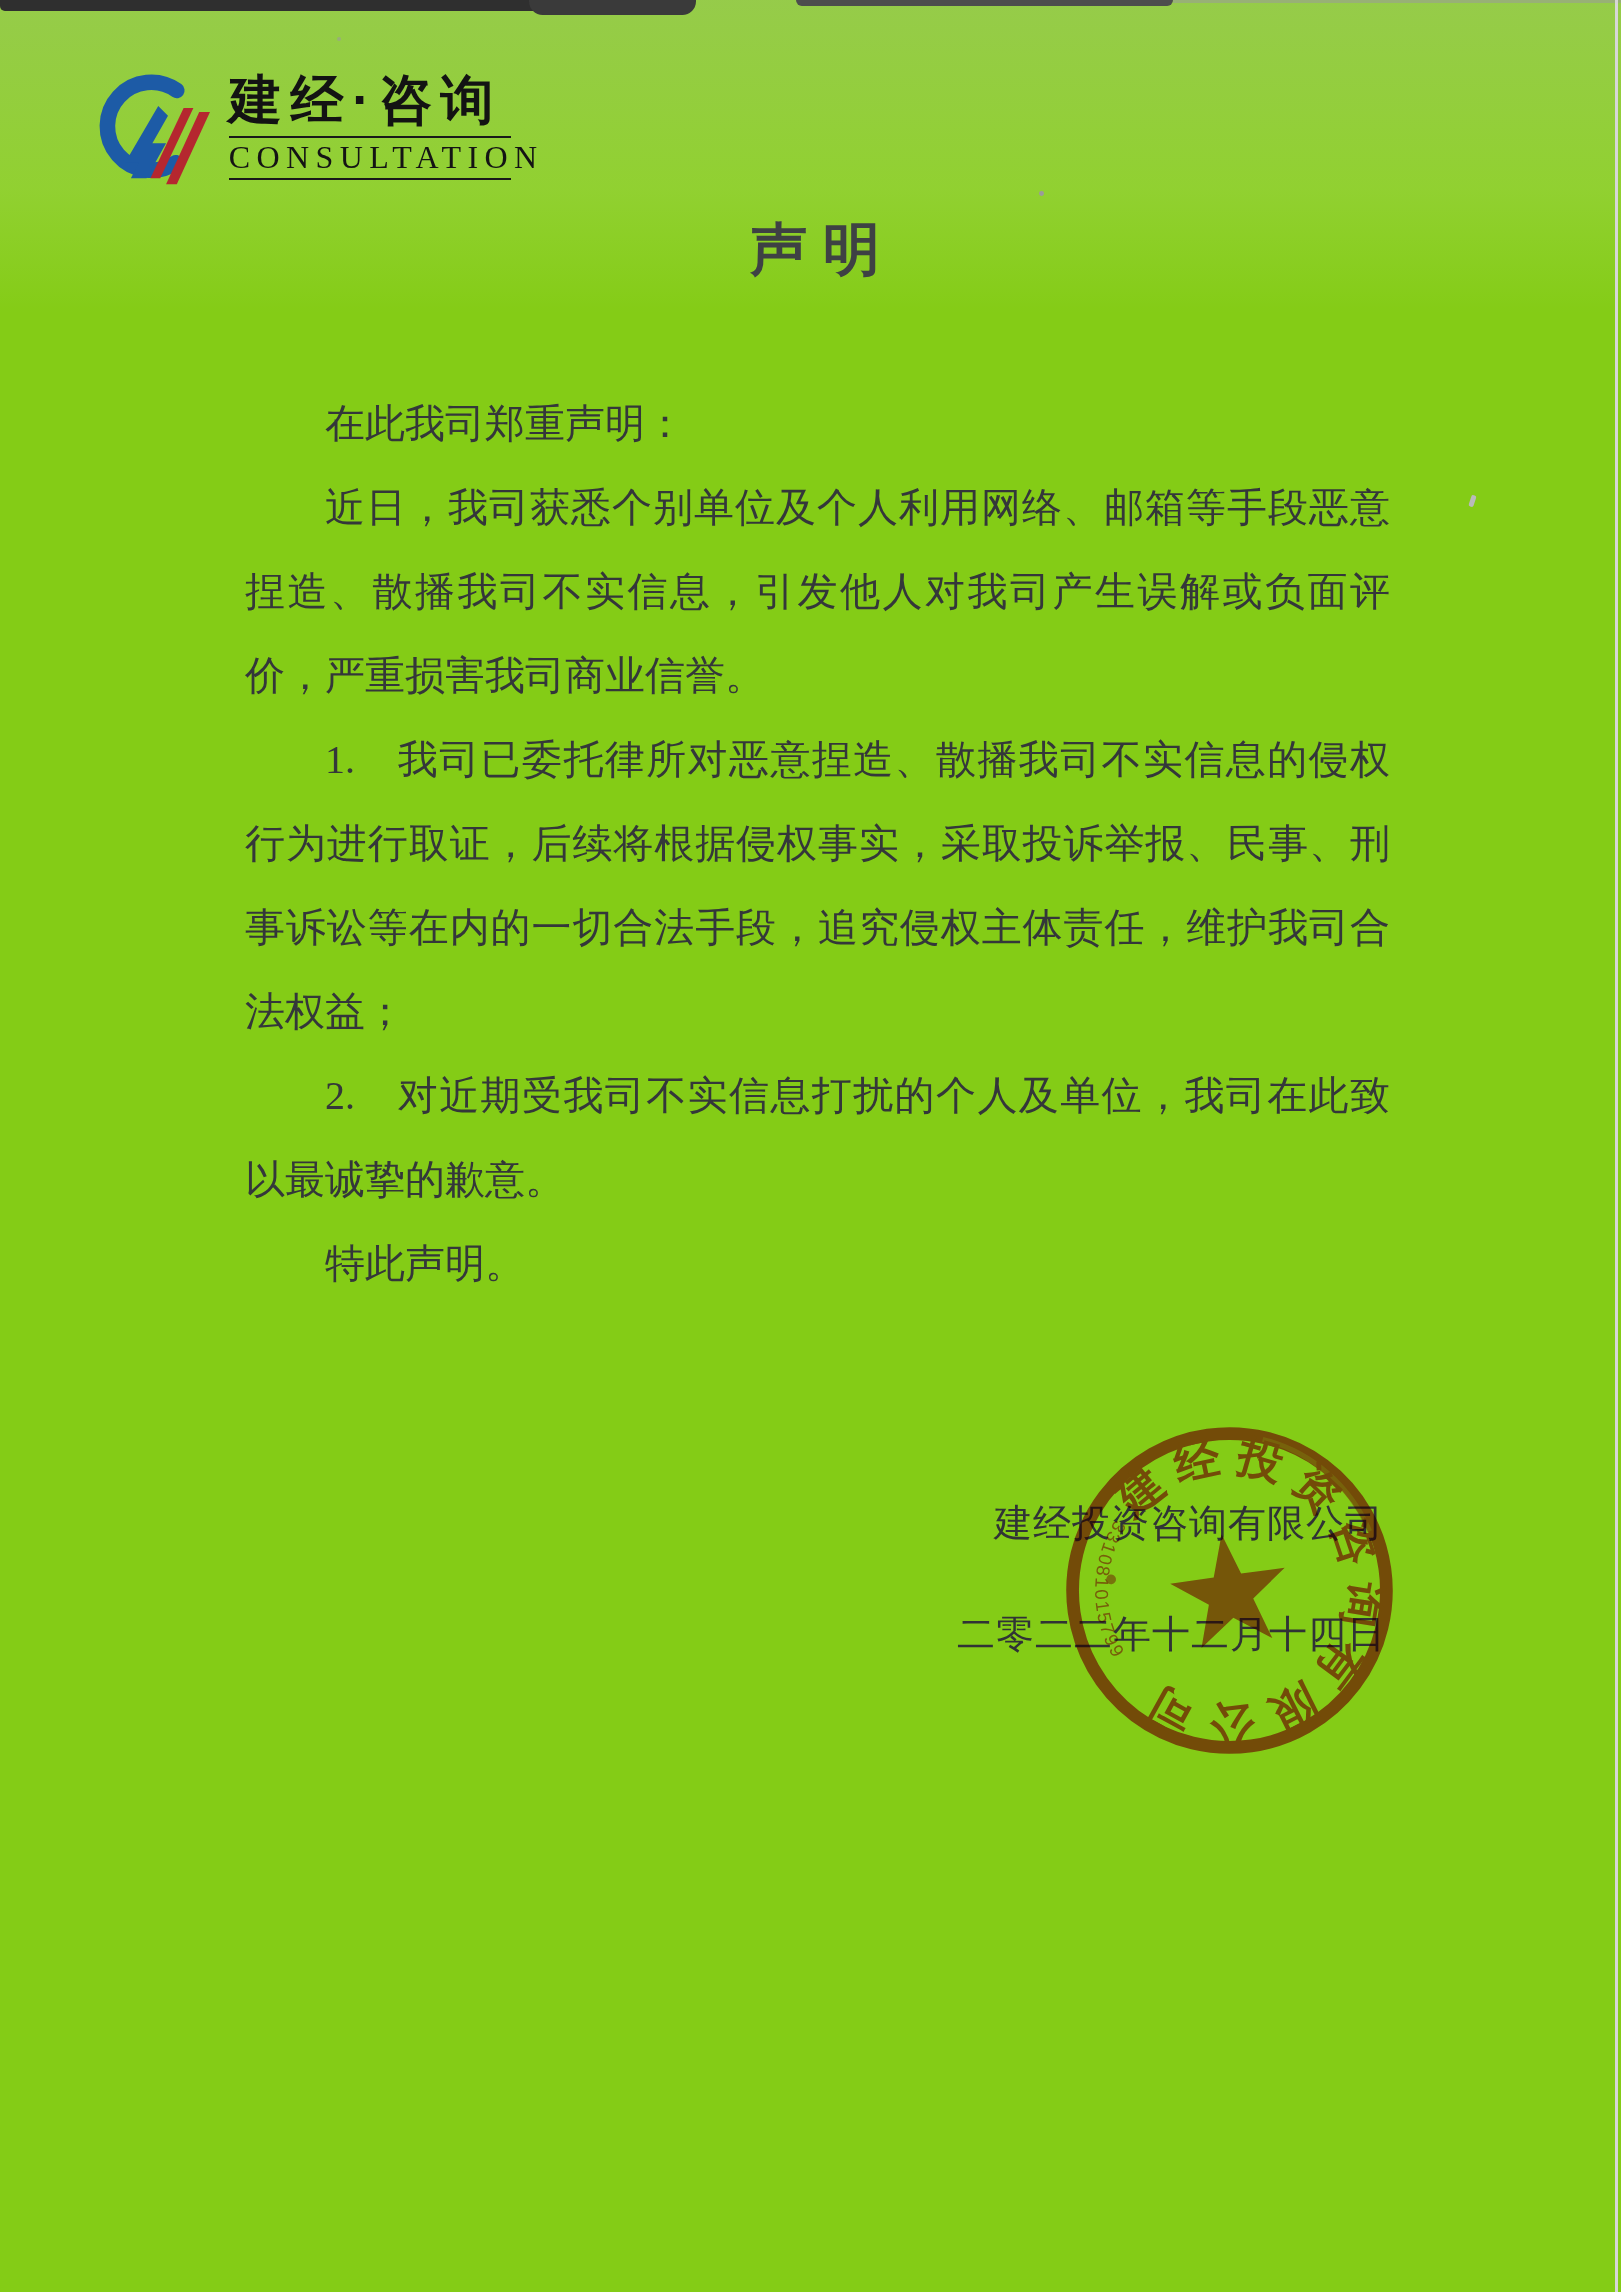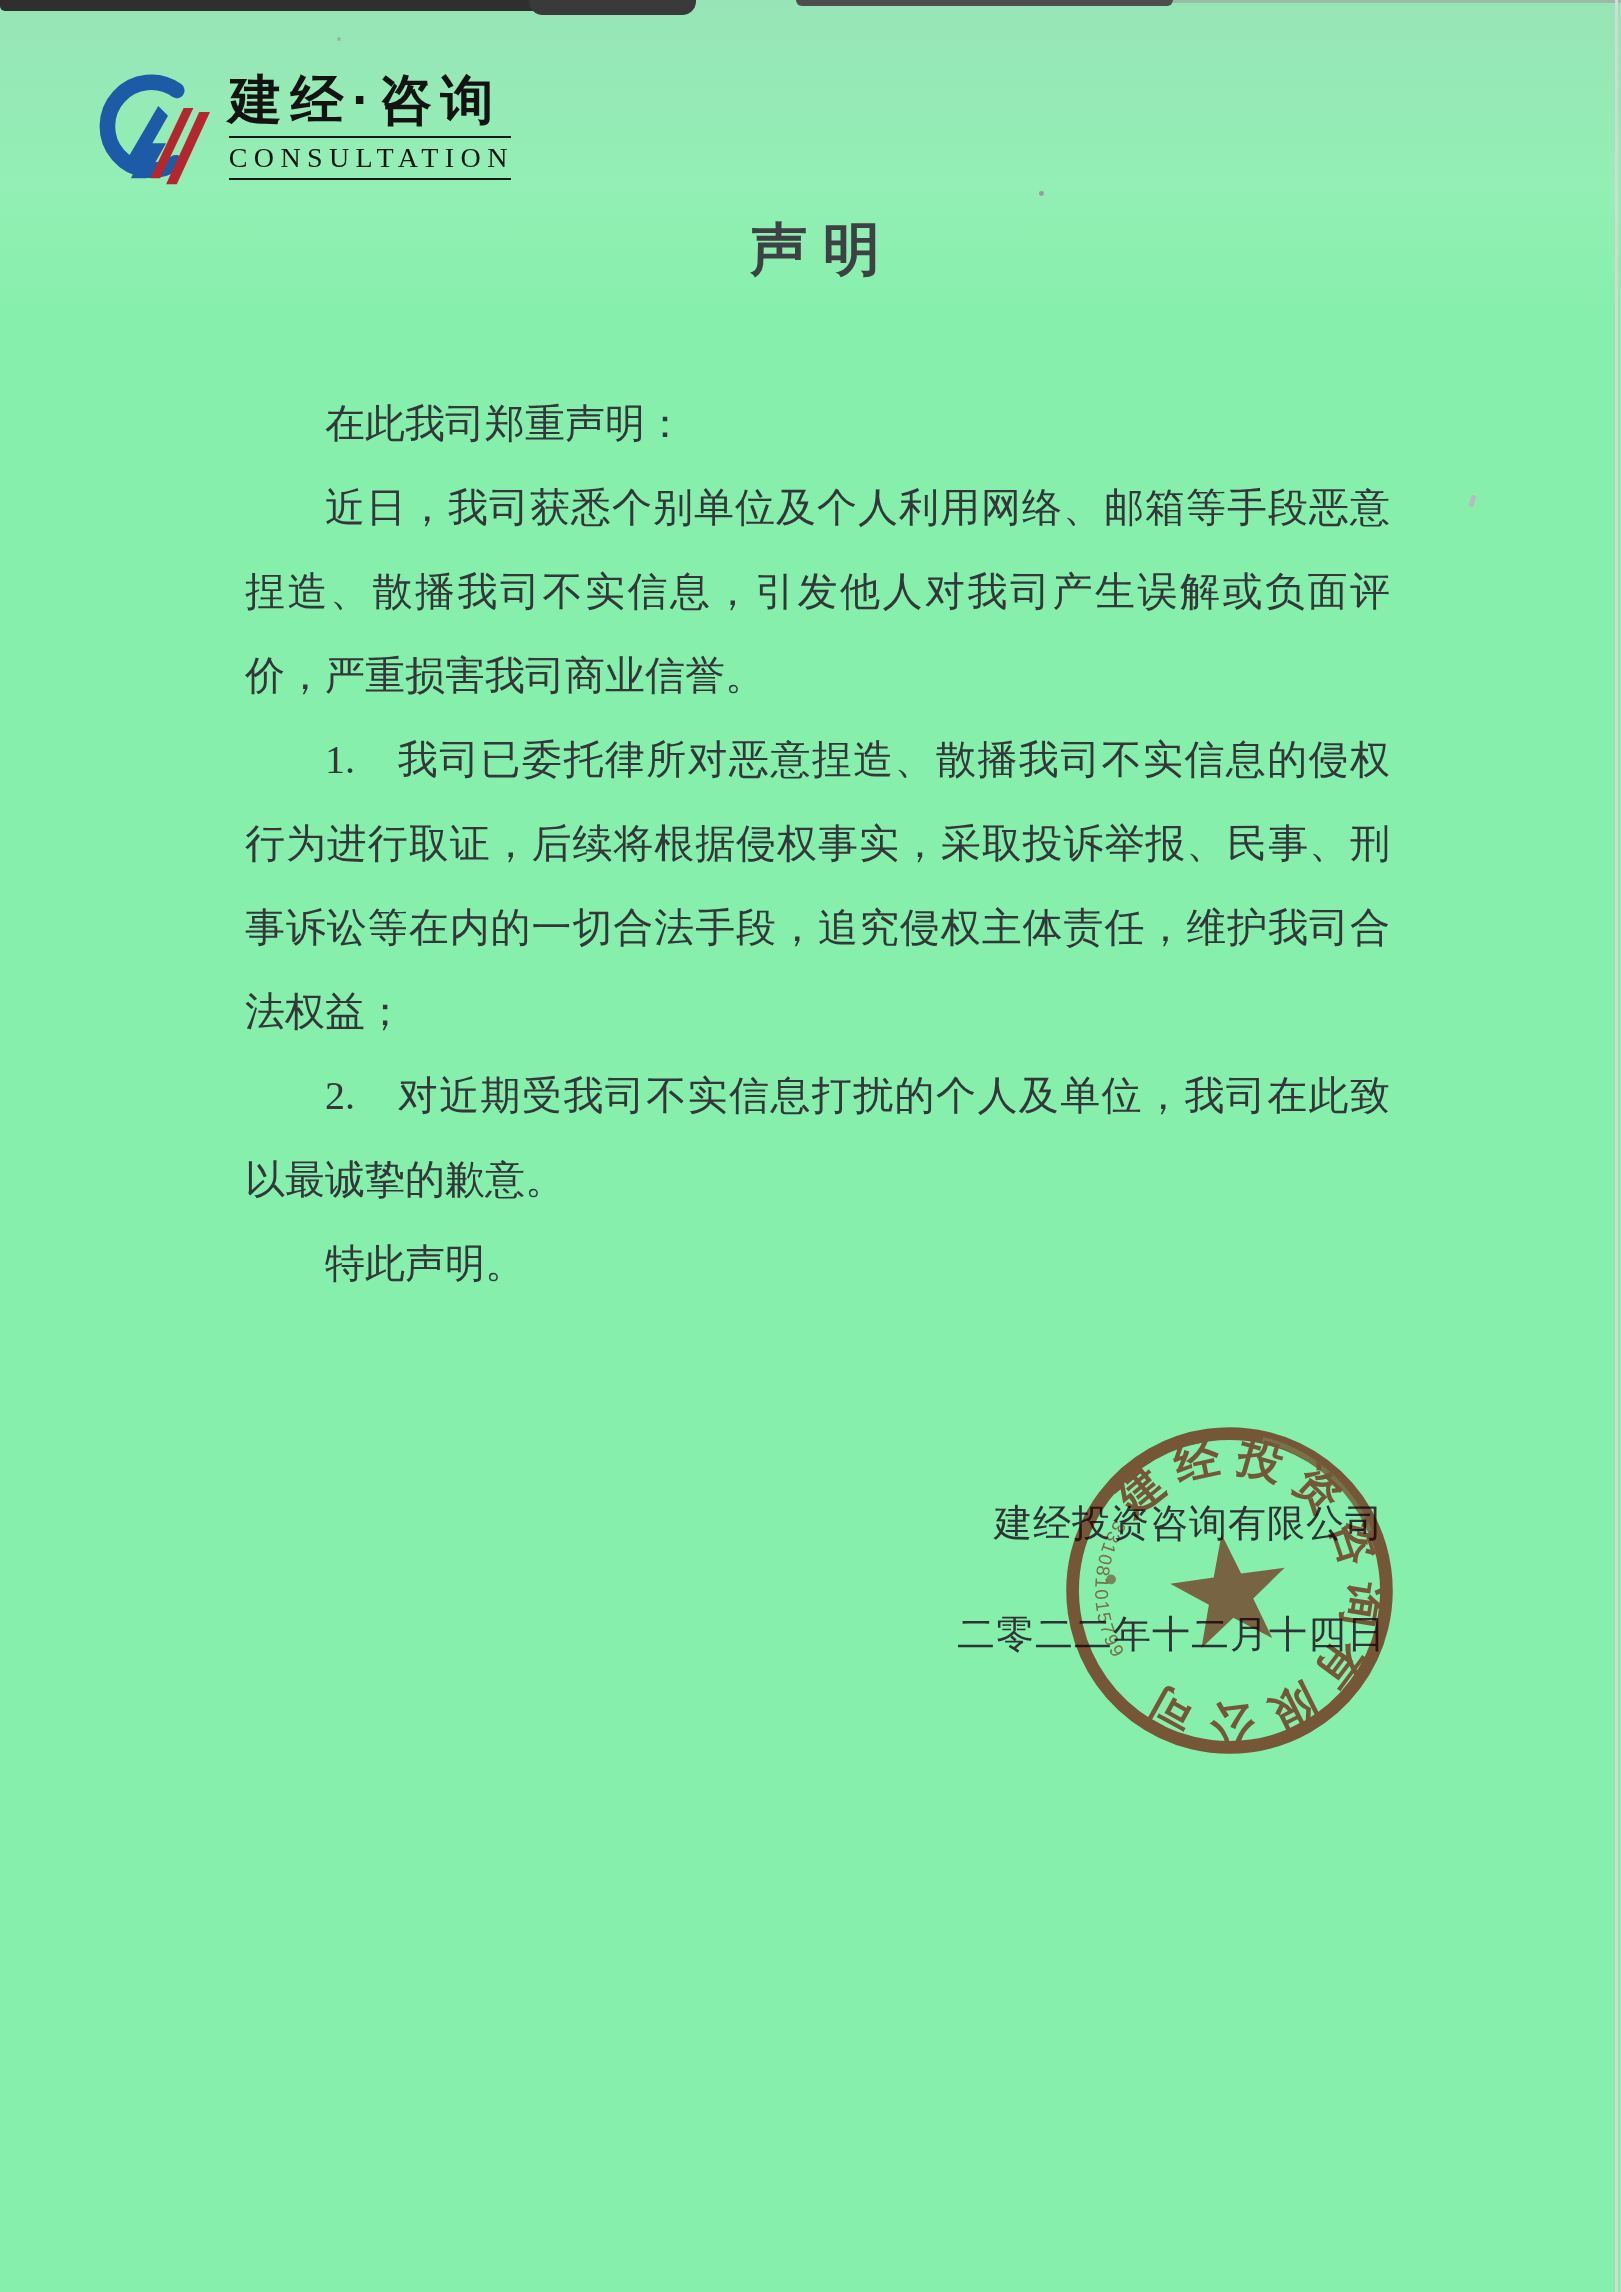--- a/index.html
+++ b/index.html
@@ -1,18 +1,18 @@
 <!DOCTYPE html>
 <html><head>
 <meta charset="utf-8">
 <style>
   html,body{margin:0;padding:0;background:#8a8a8a;}
   .page{
     position:relative;width:1621px;height:2293px;margin:0 auto;
-    background:#86efac;overflow:hidden;
+    background:#84cc16;overflow:hidden;
     font-family:"Liberation Serif","DejaVu Serif",serif;
   }
   
   .scan-tint{position:absolute;left:0;top:0;width:100%;height:314px;
     background:linear-gradient(180deg,rgba(196,202,208,.28),rgba(240,242,243,.12) 60%,rgba(253,253,252,0));}
   .edge-strip{position:absolute;background:#2f2f2f;}
   .strip-a{left:0;top:0;width:642px;height:10.8px;border-radius:0 0 8.8px 4.9px;}
   .strip-b{left:529px;top:0;width:167px;height:14.7px;border-radius:0 0 13.7px 13.7px;background:#3a3a3a;}
   .strip-c{left:796px;top:0;width:377px;height:5.9px;border-radius:0 0 5.9px 5.9px;background:#4d4d4d;}
   .strip-d{left:1173px;top:0;width:448px;height:2.9px;background:#9a9a9a;opacity:.55;}
@@ -23,21 +23,21 @@
   .speck-3{left:1470px;top:495px;width:4.9px;height:11.8px;border-radius:2px;
     background:#b9babb;transform:rotate(18deg);}
 
   
   .logo{position:absolute;left:82px;top:69px;display:flex;align-items:flex-start;}
   .logo svg{display:block;}
   .logo-text{margin-left:15.7px;width:282px;}
   .logo-zh{font-family:"Liberation Sans","DejaVu Sans",sans-serif;font-weight:700;
     font-size:53px;letter-spacing:8.8px;color:#131313;line-height:61px;white-space:nowrap;}
   .logo-rule{border:0;border-top:2.9px solid #191919;margin:5.9px 0 2.9px 0;}
-  .logo-en{font-size:28px;letter-spacing:6.4px;color:#141414;line-height:33px;}
+  .logo-en{font-size:32px;letter-spacing:6.4px;color:#141414;line-height:33px;}
   .logo-rule2{border:0;border-top:2.9px solid #191919;margin:3.9px 0 0 0;}
 
   
   .doc-title{position:absolute;left:0;top:212px;width:100%;text-align:center;
     padding-left:25px;box-sizing:border-box;
     font-family:"Liberation Sans","DejaVu Sans",sans-serif;font-weight:600;
     font-size:57px;letter-spacing:15.7px;color:#3e4144;}
 
   
   .doc-body{position:absolute;left:245px;top:382px;width:1145px;

